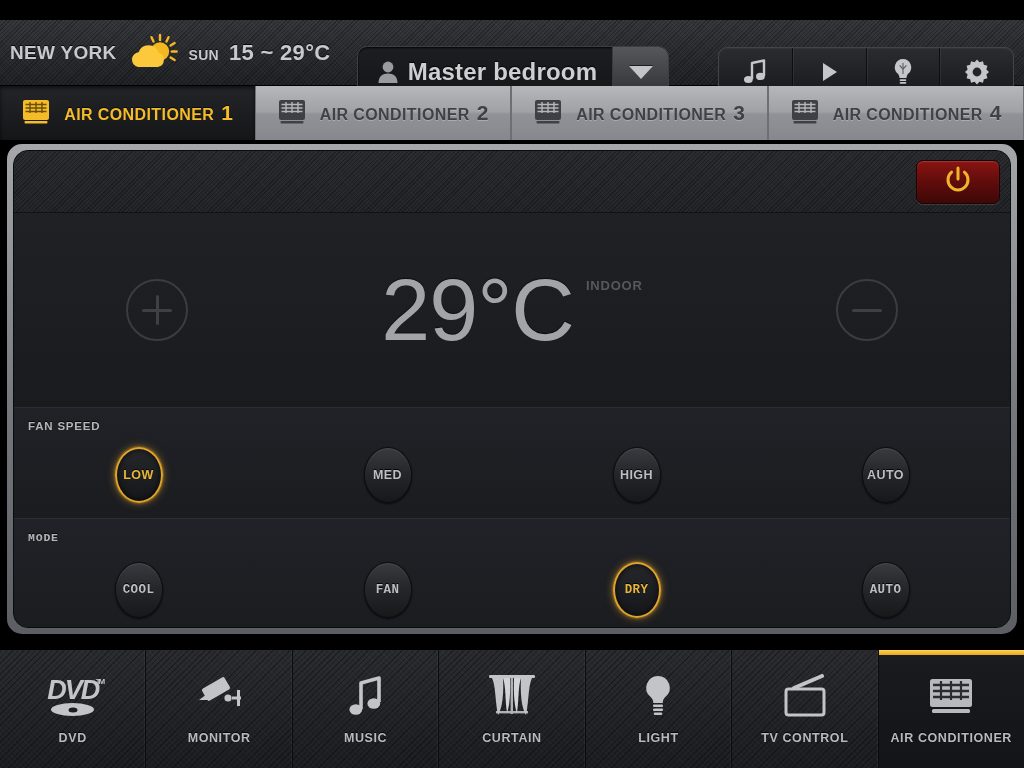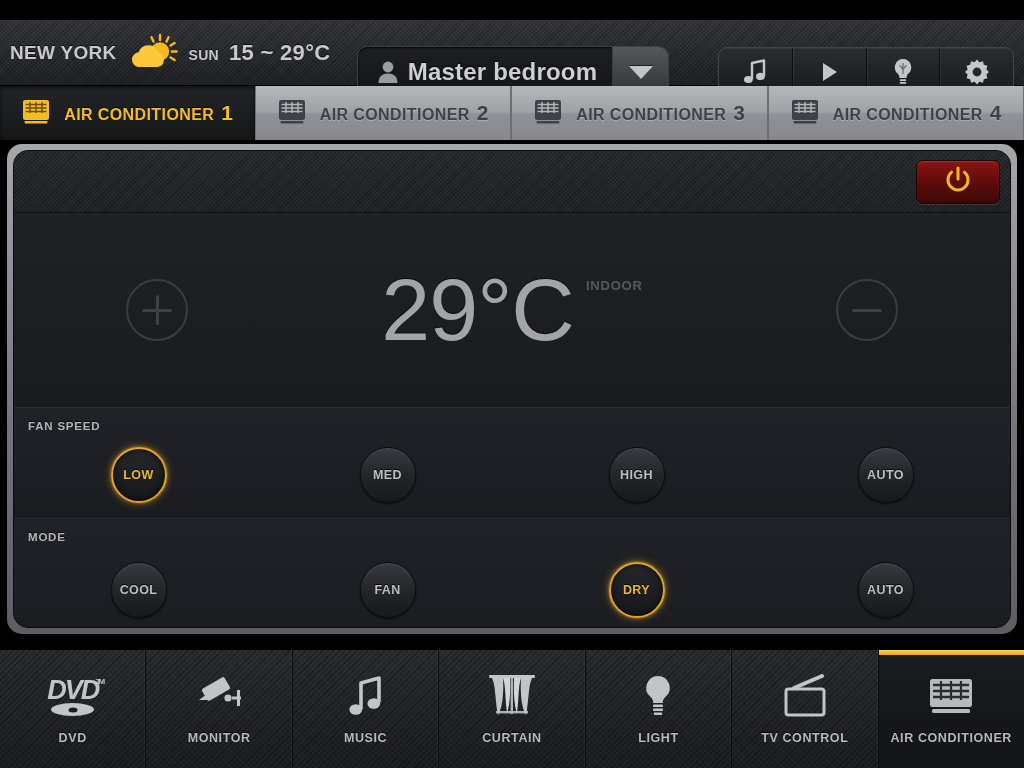--- a/index.html
+++ b/index.html
@@ -197,33 +197,33 @@
     line-height:1; text-shadow:0 -1px 1px rgba(0,0,0,.6);
   }
   .temp-label {
     color:#57585d; font-size:13px; font-weight:bold; letter-spacing:0.8px;
     margin-left:12px; margin-top:12px;
   }
 
   
   .section { position:relative; background:linear-gradient(#212227,#1b1c20); }
   .section.fan { height:111px; border-bottom:1px solid #2d2e33; }
-  .section.mode { height:118px; }
+  .section.mode { height:118px;font-family:Liberation Mono, monospace; }
   .sec-title {
     position:absolute; left:14px; top:12px;
     color:#b5b6ba; font-size:11.5px; font-weight:bold; letter-spacing:0.8px;
     text-shadow:0 -1px 0 rgba(0,0,0,.8);
   }
   .knob-row {
     position:absolute; left:0; right:0; bottom:0; top:24px;
     display:flex; align-items:center;
   }
   .knob-cell { flex:1; display:flex; align-items:center; justify-content:center; }
   .knob {
-    width:56px; height:56px; border-radius:50%;
+    width:48px; height:56px; border-radius:50%;
     display:flex; align-items:center; justify-content:center;
     cursor:pointer; position:relative;
     font-size:12.5px; font-weight:bold; letter-spacing:0.4px;
   }
   .knob.off {
     background:linear-gradient(#3a3b40 0%, #26272b 45%, #17181a 100%);
     border:1px solid #0c0d0e;
     box-shadow:0 1px 2px rgba(0,0,0,.8), inset 0 1px 1px rgba(255,255,255,.10);
     color:#bdbec2; text-shadow:0 -1px 0 rgba(0,0,0,.9);
   }

